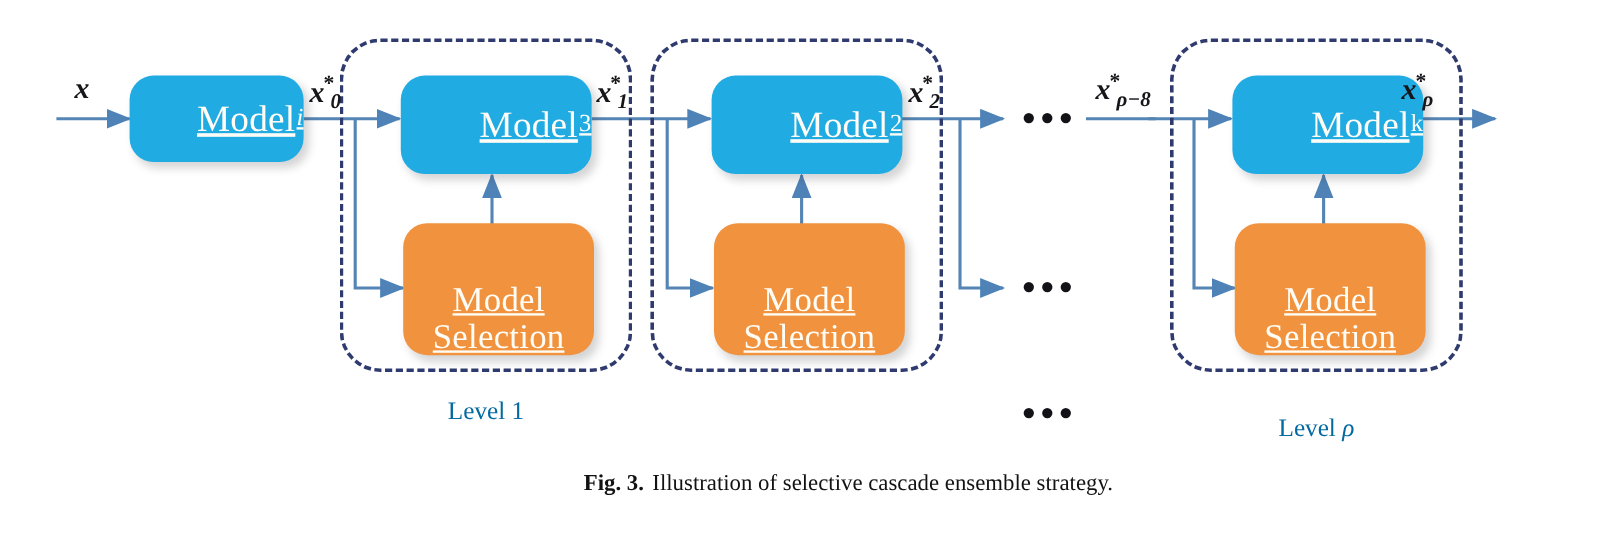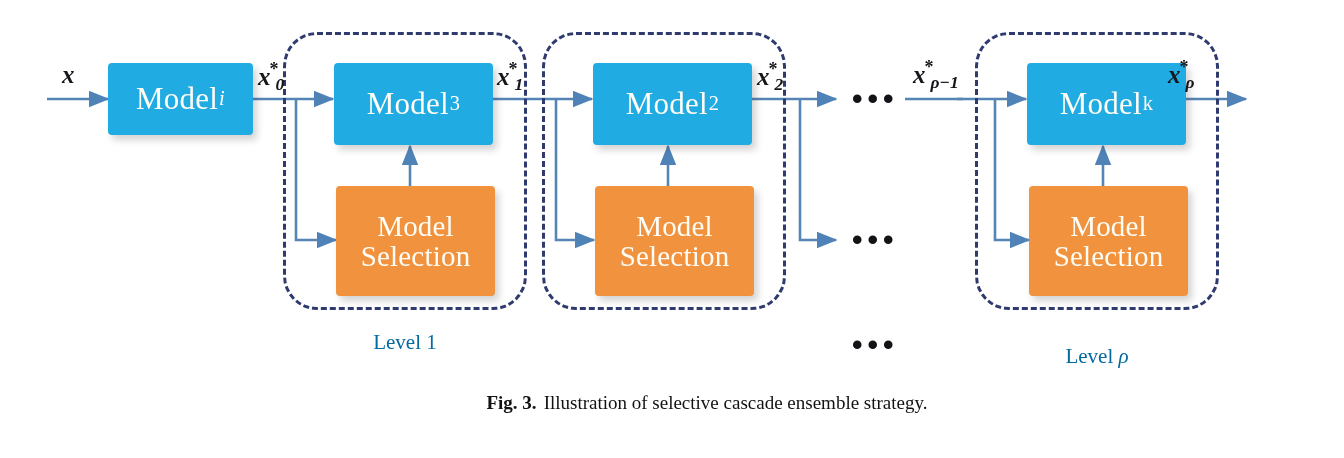--- a/index.html
+++ b/index.html
@@ -24,30 +24,31 @@
     border: 3px dashed #2f3a6e;
     border-radius: 34px;
     box-sizing: border-box;
     background: transparent;
   }
 
   
   .node {
     position: absolute;
     box-sizing: border-box;
-    border-radius: 4px;
+    border-radius: 20px;
     display: flex;
     align-items: center;
-    justify-content: center;
+    justify-content: flex-end;
     color: #fffdf6;
     text-align: center;
     line-height: 1.05;
     box-shadow: 4px 5px 7px rgba(60,60,60,0.22);
     font-family: "Liberation Serif", serif;
     letter-spacing: 0.2px;
+    text-decoration: underline;
   }
   .node.model {
     background: #20ABE3;
     font-size: 31px;
   }
   .node.selection {
     background: #F0923E;
     font-size: 29px;
   }
   .node .sub {
@@ -230,21 +231,21 @@
 
   <div class="var-label" style="left:497px; top:60px;">
     <span>x</span><span class="sup">*</span><span class="sb">1</span>
   </div>
 
   <div class="var-label" style="left:757px; top:60px;">
     <span>x</span><span class="sup">*</span><span class="sb">2</span>
   </div>
 
   <div class="var-label" style="left:913px; top:58px;">
-    <span>x</span><span class="sup">*</span><span class="sb">ρ−1</span>
+    <span>x</span><span class="sup">*</span><span class="sb">ρ−8</span>
   </div>
 
   <div class="var-label" style="left:1168px; top:58px;">
     <span>x</span><span class="sup">*</span><span class="sb">ρ</span>
   </div>
 
   <div class="dots" style="left:852px; top:84px;">•••</div>
   <div class="dots" style="left:852px; top:225px;">•••</div>
   <div class="dots" style="left:852px; top:330px;">•••</div>
 

